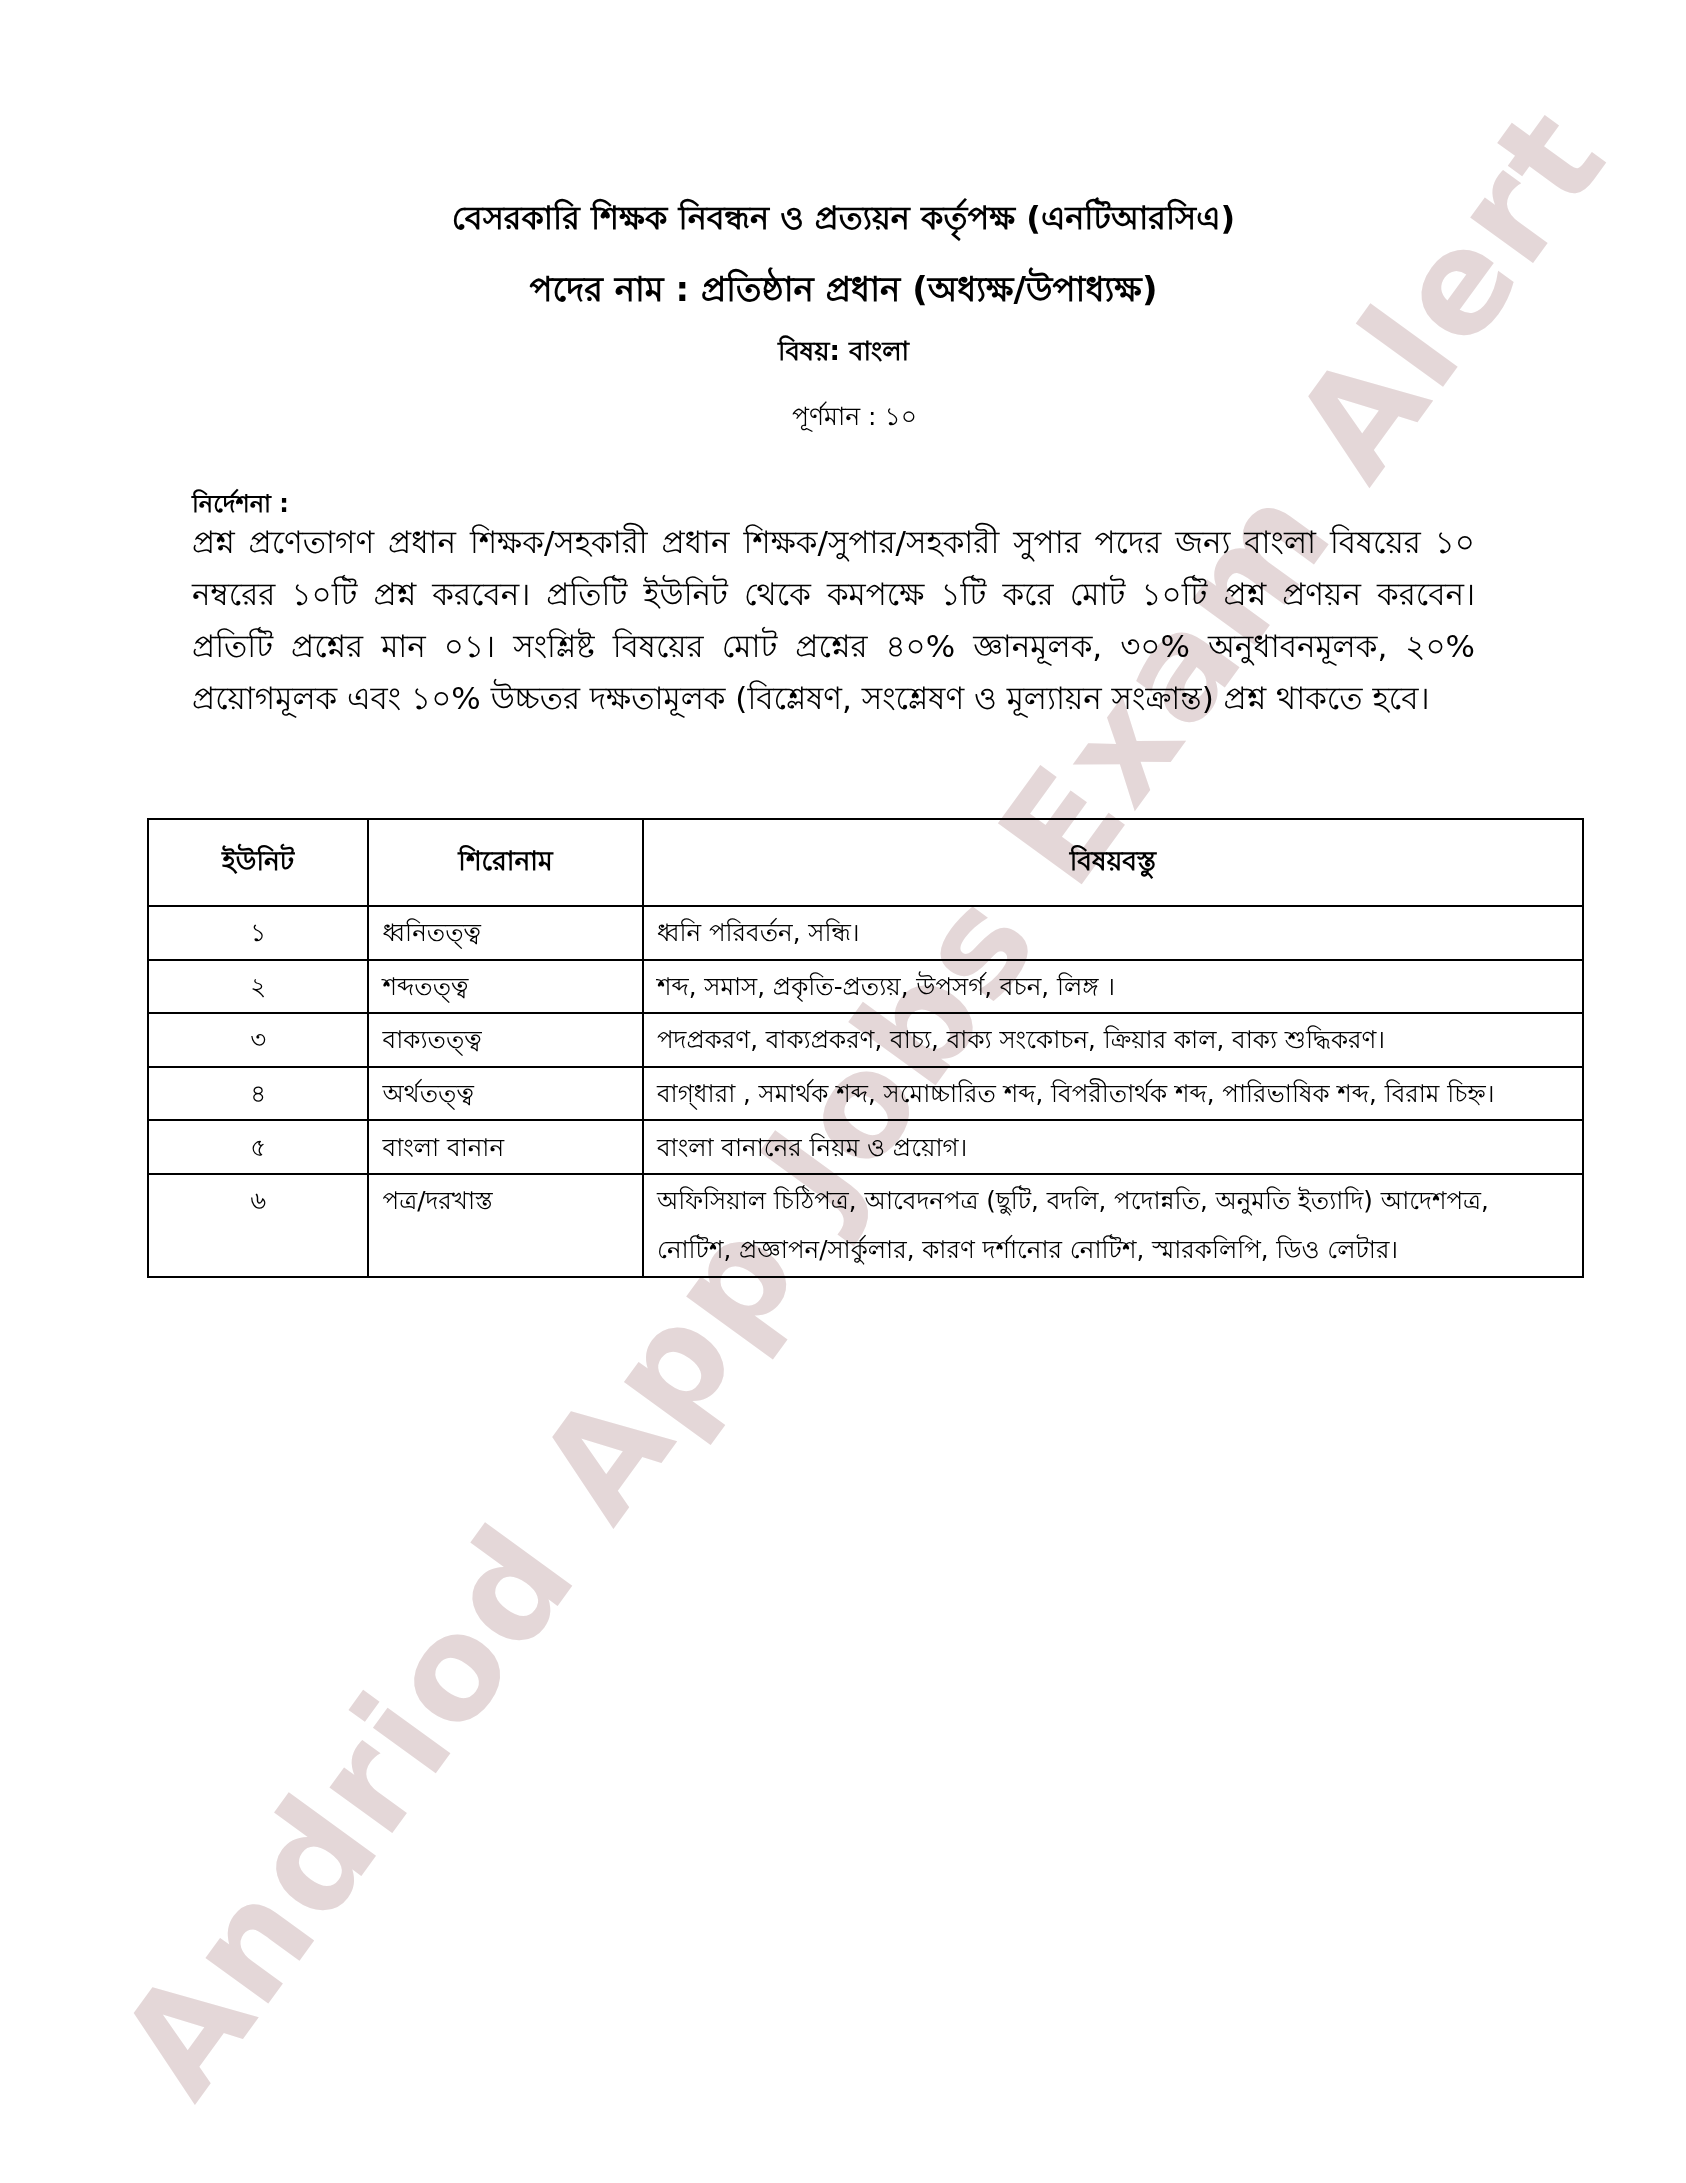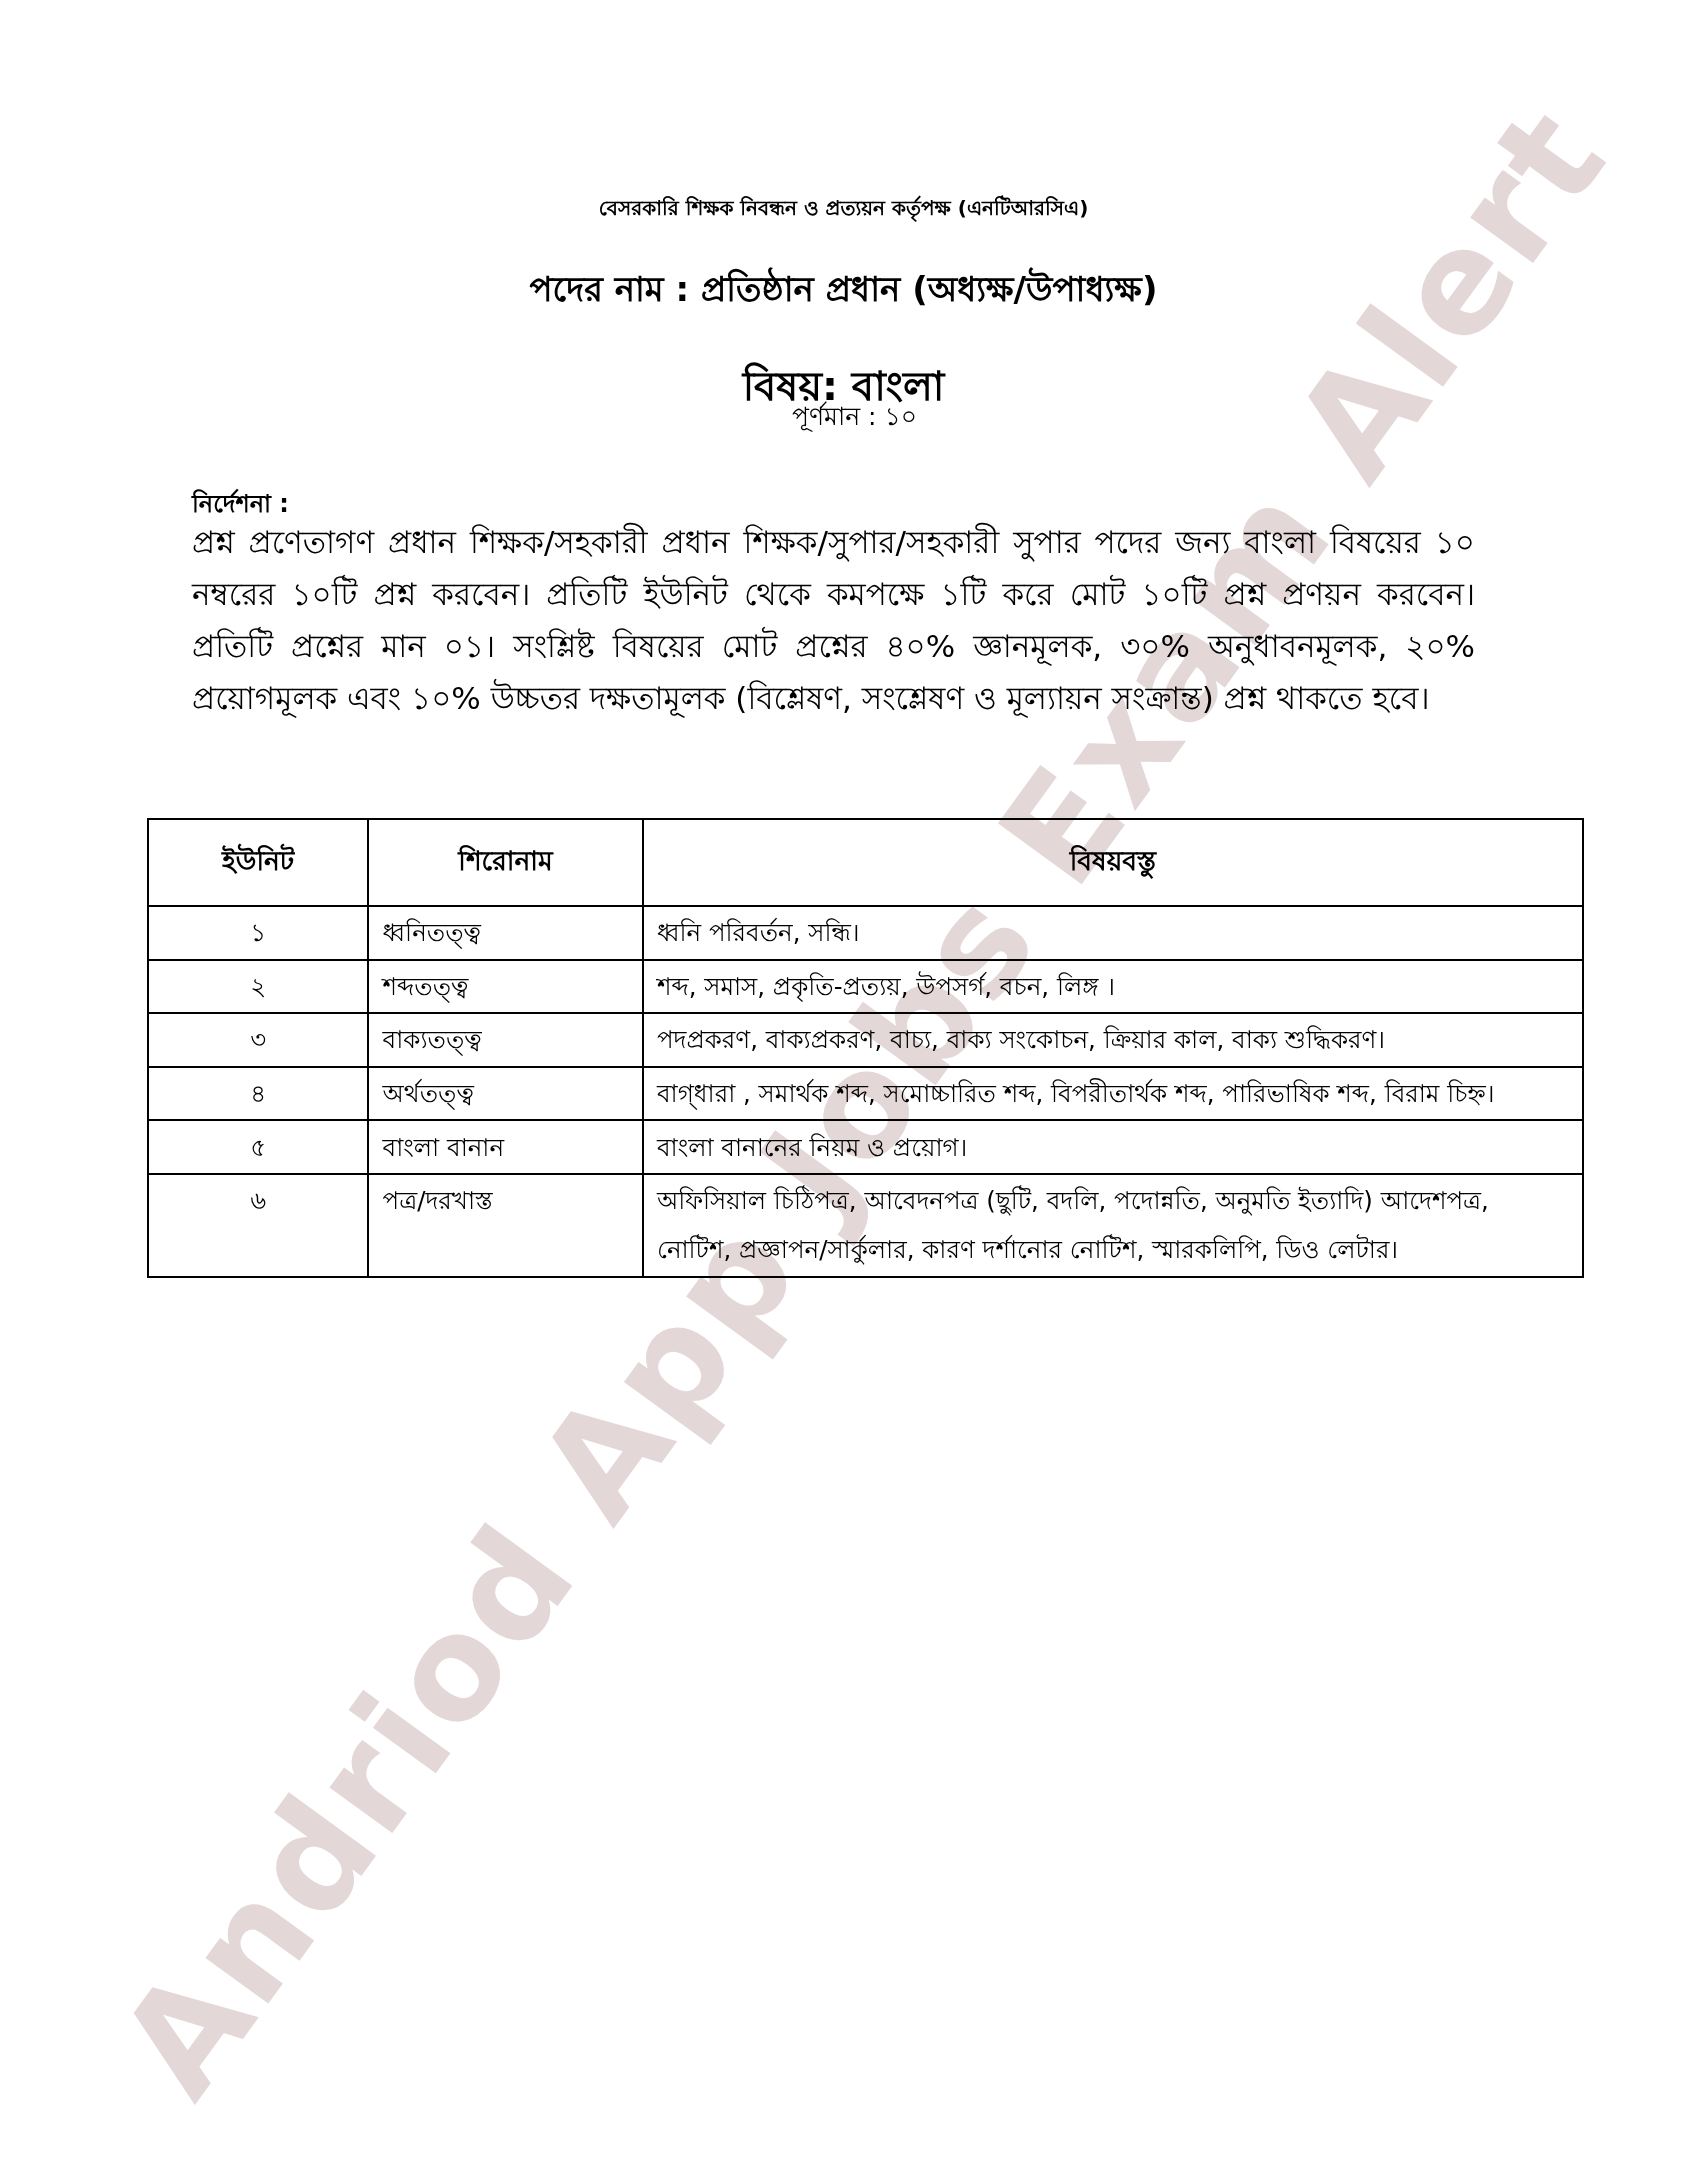--- a/index.html
+++ b/index.html
@@ -8,23 +8,23 @@
     font-family: "DejaVu Sans", "Liberation Sans", sans-serif; color: #000;
   }
   .watermark {
     position: absolute; left: 863px; top: 1101px;
     transform: translate(-50%, -50%) rotate(-54deg);
     white-space: nowrap; font-family: "DejaVu Sans", sans-serif; font-weight: bold;
     font-size: 142px; color: #e4d7d8; letter-spacing: 4px; z-index: 0; pointer-events: none;
   }
   .content { position: absolute; left: 0; top: 0; width: 1687px; z-index: 1; }
   .title { position: absolute; left: 0; width: 1687px; text-align: center; font-weight: bold; }
-  .t1 { top: 193px; font-size: 20px; }
+  .t1 { top: 193px; font-size: 32px; }
   .t2 { top: 263px; font-size: 34px; }
-  .t3 { top: 331px; font-size: 40px; margin-top: 24px; }
+  .t3 { top: 331px; font-size: 26px; }
   .t4 { top: 397px; font-size: 25px; font-weight: normal; padding-left: 11px; }
   .instr-label { position: absolute; left: 192px; top: 460px; font-size: 24px; font-weight: bold; margin-top: 25px; }
   .para { position: absolute; left: 192px; top: 516px; width: 1283px; font-size: 31px; line-height: 52px; text-align: justify; }
   table.syllabus {
     position: absolute; left: 147px; top: 818px; width: 1437px; border-collapse: collapse; font-size: 24.5px; border-radius: 25px;
   }
   table.syllabus th, table.syllabus td { border: 2px solid #000; vertical-align: top; padding: 0 13.2px; }
   table.syllabus th { height: 85px; vertical-align: middle; font-weight: bold; font-size: 26.5px; }
   table.syllabus td { line-height: 49px; padding-top: 1.3px; padding-bottom: 1.3px; }
   .c1 { width: 192px; text-align: center; }

